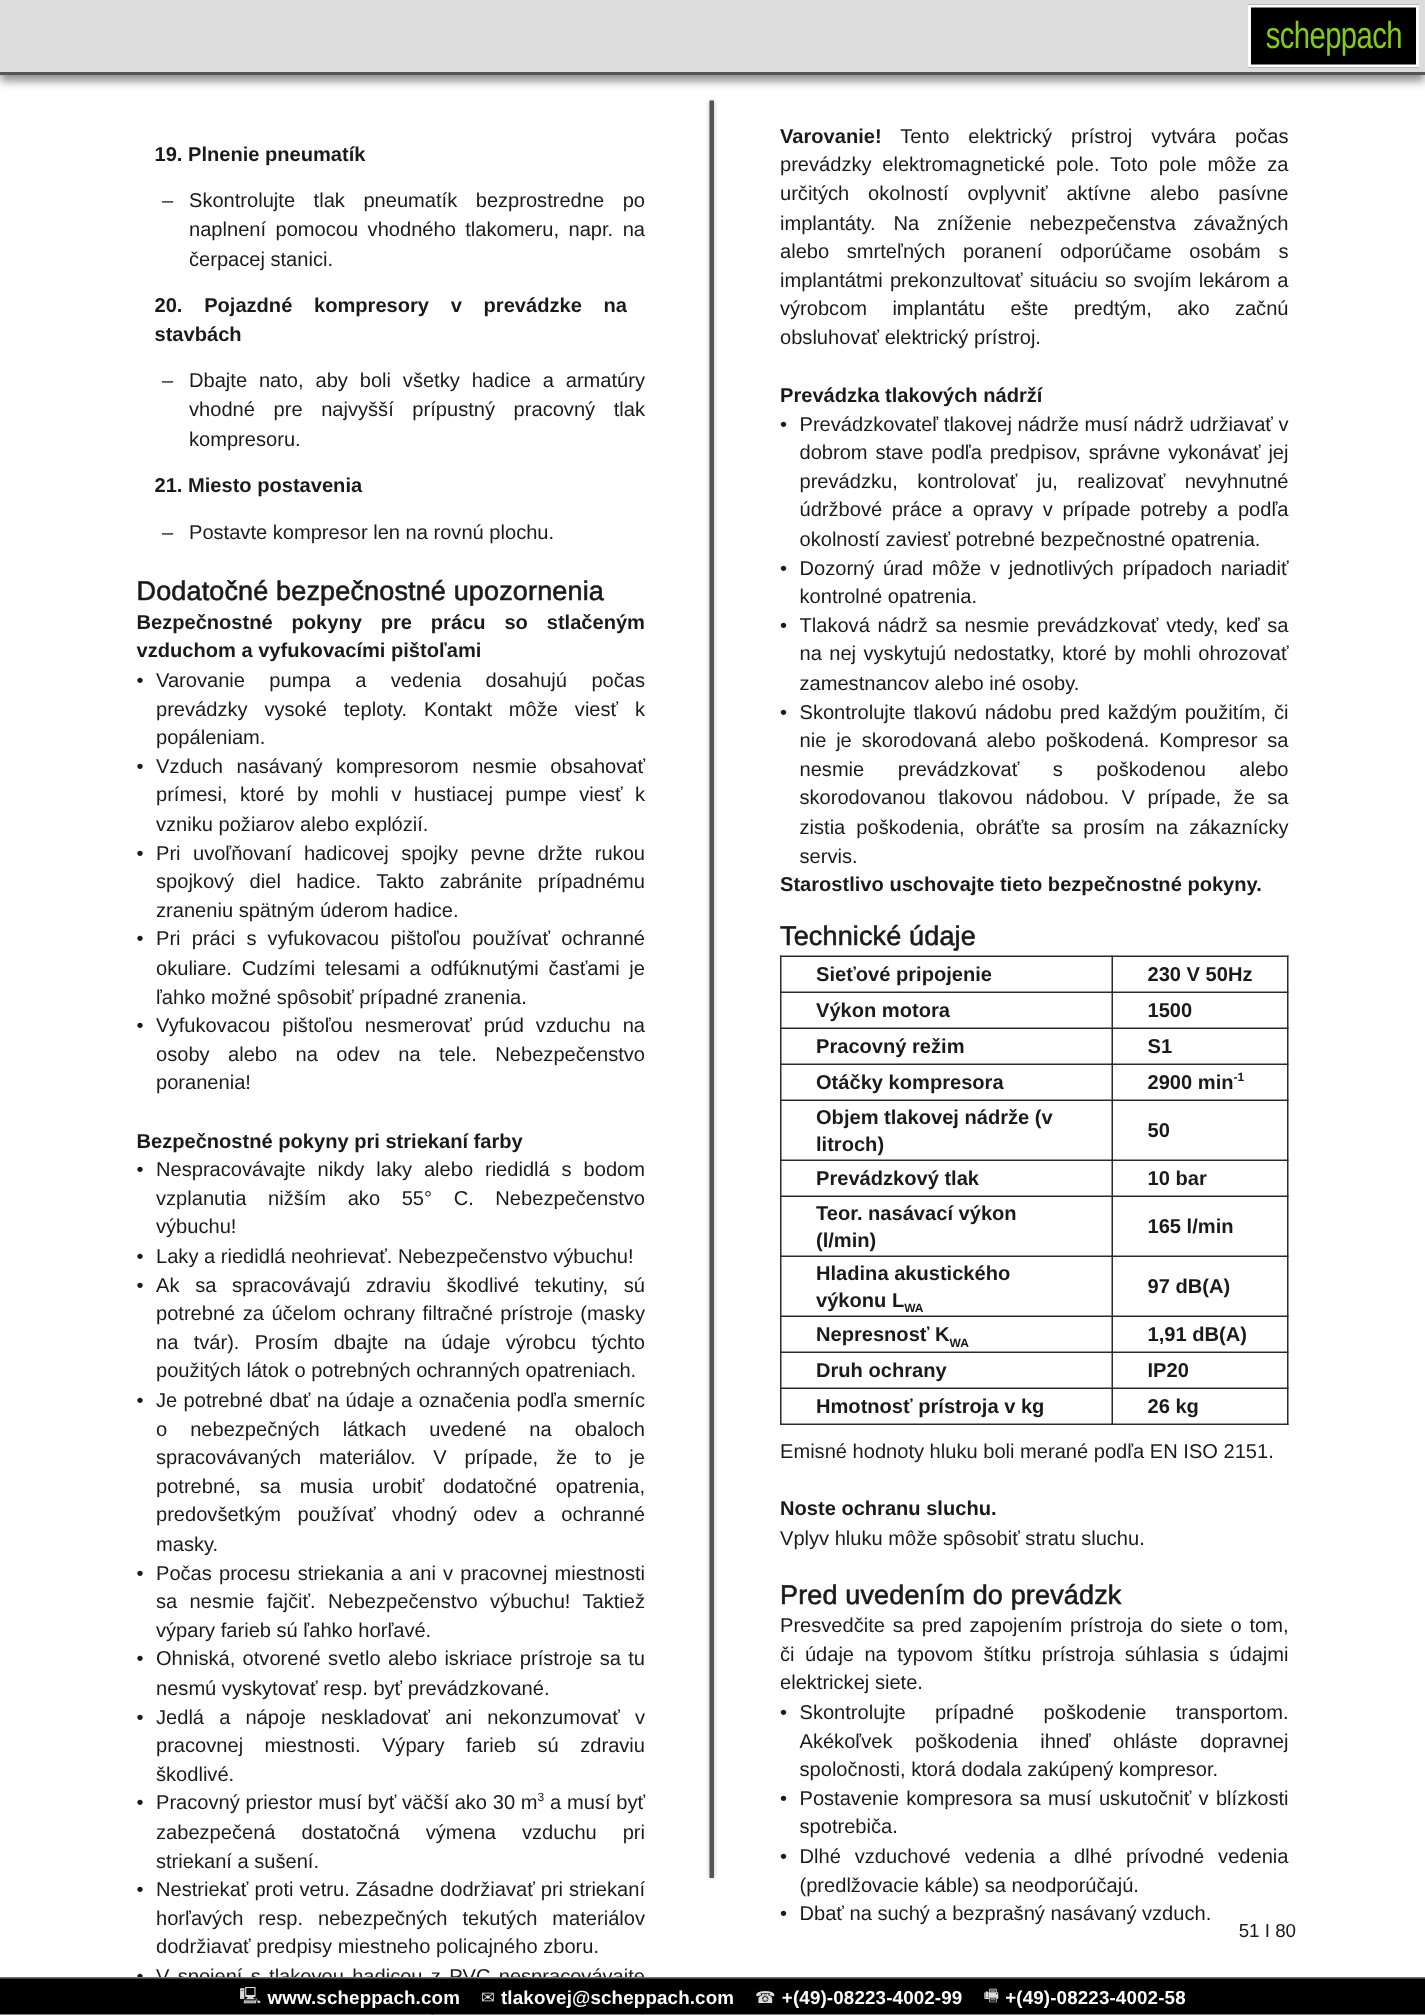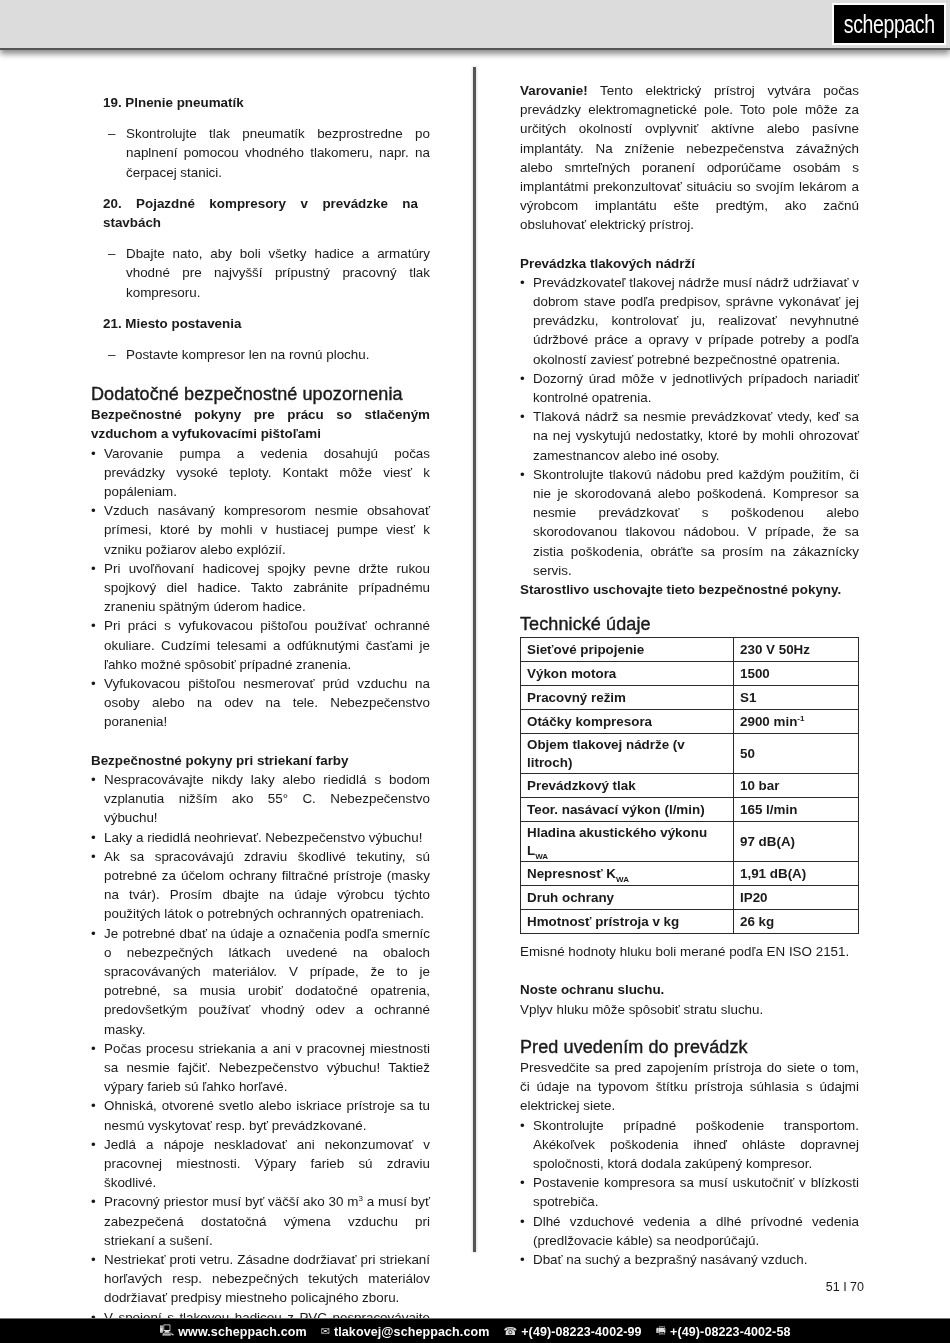--- a/index.html
+++ b/index.html
@@ -10,21 +10,21 @@
   }
   .header {
     position:absolute; left:0; top:0; width:950px; height:48px;
     background:#dcdcdc;
     box-shadow:0 4px 6px rgba(0,0,0,0.45);
     border-bottom:2px solid #555;
   }
   .logo {
     position:absolute; right:4px; top:3px; width:114px; height:42px;
     background:#000; border:2px solid #fff; box-sizing:border-box;
-    color:#ffffff; display:flex; align-items:center; justify-content:center;
+    color:#84cc16; display:flex; align-items:center; justify-content:center;
     font-family:"Liberation Sans Narrow","Liberation Sans", sans-serif;
     font-size:25px; letter-spacing:-0.5px; transform-origin:center;
   }
   .logo span { display:inline-block; transform:scaleX(0.78); }
   .divider {
     position:absolute; left:473px; top:67px; width:3px; height:1185px;
     background:#555;
     box-shadow:0 0 3px rgba(0,0,0,0.25);
   }
   .col { position:absolute; font-size:13.4px; line-height:19.2px; }
@@ -43,21 +43,21 @@
     letter-spacing:0.1px;
   }
   h2.sec { font-weight:normal; -webkit-text-stroke:0.4px #1a1a1a; }
   .subhead { font-weight:bold; margin:0; }
   .gap { height:19px; }
   table.spec {
     border-collapse:collapse; width:339px; font-size:13.4px;
     font-weight:bold; margin-top:2px;
   }
   table.spec td {
-    border:1.5px solid #2a2a2a; padding:2px 6px; line-height:17.5px;
+    border:1.5px solid #2a2a2a; padding:2px 23px; line-height:17.5px;
     height:19px; vertical-align:middle;
   }
   table.spec td.v { text-align:left; white-space:nowrap; }
   sub, sup { font-size:8px; line-height:0; }
   .pagenum {
     position:absolute; right:86px; top:1280px; font-size:12.5px;
     font-family:"Liberation Sans Narrow","Liberation Sans", sans-serif;
   }
   .footer {
     position:absolute; left:0; top:1318px; width:950px; height:25px;
@@ -194,21 +194,21 @@
   <h2 class="sec">Pred uvedením do prevádzk</h2>
   <p>Presvedčite sa pred zapojením prístroja do siete o tom, či údaje na typovom štítku prístroja súhlasia s údajmi elektrickej siete.</p>
   <ul class="bul">
     <li><span class="dot">•</span><span>Skontrolujte prípadné poškodenie transportom. Akékoľvek poškodenia ihneď ohláste dopravnej spoločnosti, ktorá dodala zakúpený kompresor.</span></li>
     <li><span class="dot">•</span><span>Postavenie kompresora sa musí uskutočniť v blízkosti spotrebiča.</span></li>
     <li><span class="dot">•</span><span>Dlhé vzduchové vedenia a dlhé prívodné vedenia (predlžovacie káble) sa neodporúčajú.</span></li>
     <li><span class="dot">•</span><span>Dbať na suchý a bezprašný nasávaný vzduch.</span></li>
   </ul>
 </div>
 
-<div class="pagenum">51 I 70</div>
+<div class="pagenum">51 I 80</div>
 
 <div class="footer">
   <div class="fitem">
       <span class="ficon">🖳</span>
       <span>www.scheppach.com</span>
     </div>
   <div class="fitem">
       <span class="ficon">✉</span>
       <span>tlakovej@scheppach.com</span>
     </div>

